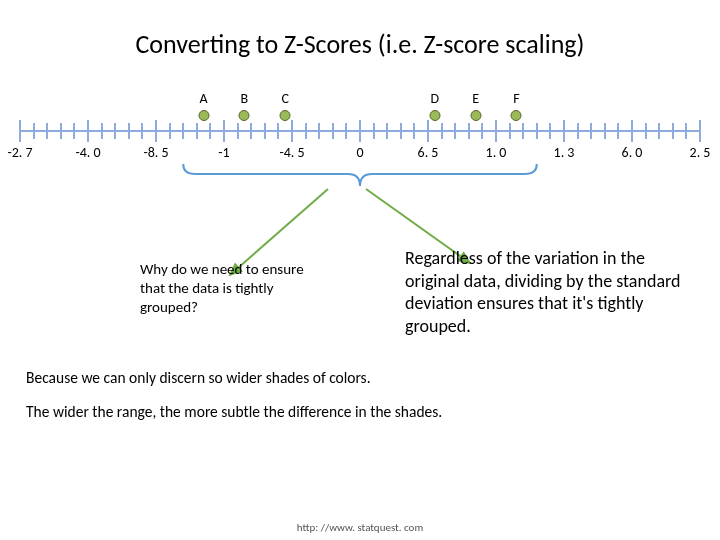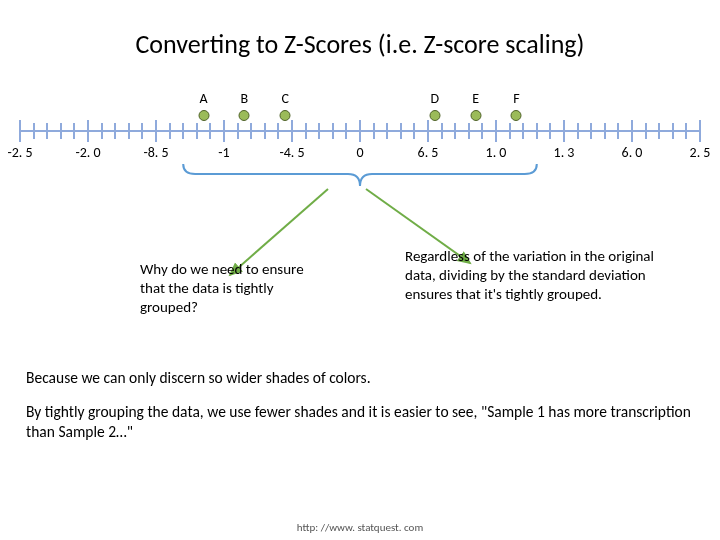--- a/index.html
+++ b/index.html
@@ -81,21 +81,21 @@
     left: 140px;
     width: 190px;
     font-size: 15px;
     line-height: 1.25;
   }
   .right-block {
     position: absolute;
     top: 247px;
     left: 405px;
     width: 280px;
-    font-size: 15px;
+    font-size: 18px;
     line-height: 1.25;
   }
   .para {
     font-size: 15.5px;
     line-height: 1.3;
     margin: 0 0 14px 0;
     padding: 0 26px;
   }
   .paras {
     position: absolute;
@@ -165,22 +165,22 @@
       <div class="tick" style="left: 556.6px;"></div>
       <div class="tick" style="left: 570.2px;"></div>
       <div class="tick" style="left: 583.8px;"></div>
       <div class="tick" style="left: 597.4px;"></div>
       <div class="tick major" style="left: 611px;"></div>
       <div class="tick" style="left: 624.6px;"></div>
       <div class="tick" style="left: 638.2px;"></div>
       <div class="tick" style="left: 651.8px;"></div>
       <div class="tick" style="left: 665.4px;"></div>
       <div class="tick major" style="left: 679px;"></div>
-      <div class="axis-label" style="left: 0px;">-2. 5</div>
-      <div class="axis-label" style="left: 68px;">-2. 0</div>
+      <div class="axis-label" style="left: 0px;">-2. 7</div>
+      <div class="axis-label" style="left: 68px;">-4. 0</div>
       <div class="axis-label" style="left: 136px;">-8. 5</div>
       <div class="axis-label" style="left: 204px;">-1</div>
       <div class="axis-label" style="left: 272px;">-4. 5</div>
       <div class="axis-label" style="left: 340px;">0</div>
       <div class="axis-label" style="left: 408px;">6. 5</div>
       <div class="axis-label" style="left: 476px;">1. 0</div>
       <div class="axis-label" style="left: 544px;">1. 3</div>
       <div class="axis-label" style="left: 612px;">6. 0</div>
       <div class="axis-label" style="left: 680px;">2. 5</div>
       <div class="dot" style="left: 183.6px;"></div>
@@ -215,16 +215,16 @@
       </defs>
     <line x1="6" y1="4" x2="110" y2="78" stroke="#70ad47" stroke-width="2" marker-end="url(#ahR)"></line>
     </svg>
 </div>
 
 <div class="left-block">Why do we need to ensure that the data is tightly grouped?</div>
 <div class="right-block">Regardless of the variation in the original data, dividing by the standard deviation ensures that it's tightly grouped.</div>
 
 <div class="paras">
   <p class="para">Because we can only discern so wider shades of colors.</p>
-  <p class="para">By tightly grouping the data, we use fewer shades and it is easier to see, "Sample 1 has more transcription than Sample 2…"</p>
+  <p class="para">The wider the range, the more subtle the difference in the shades.</p>
 </div>
 
 <div class="footer">http: //www. statquest. com</div>
 
 </body></html>

